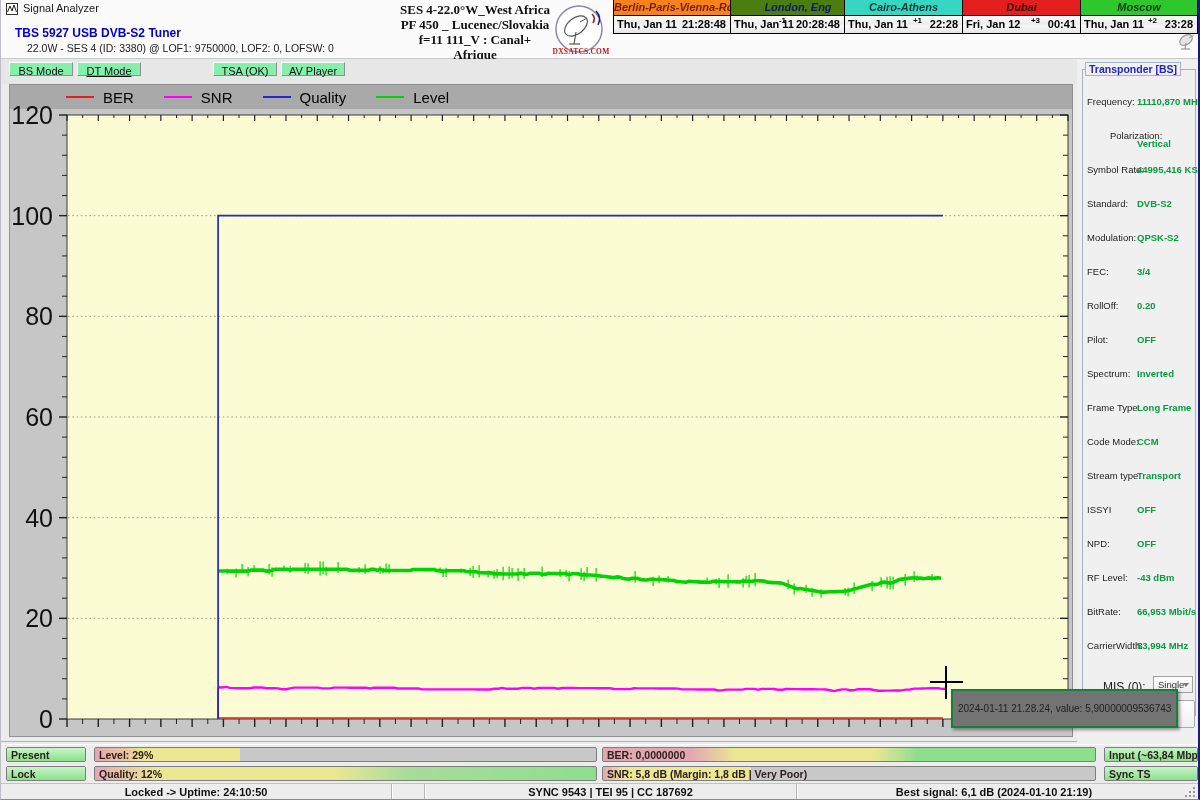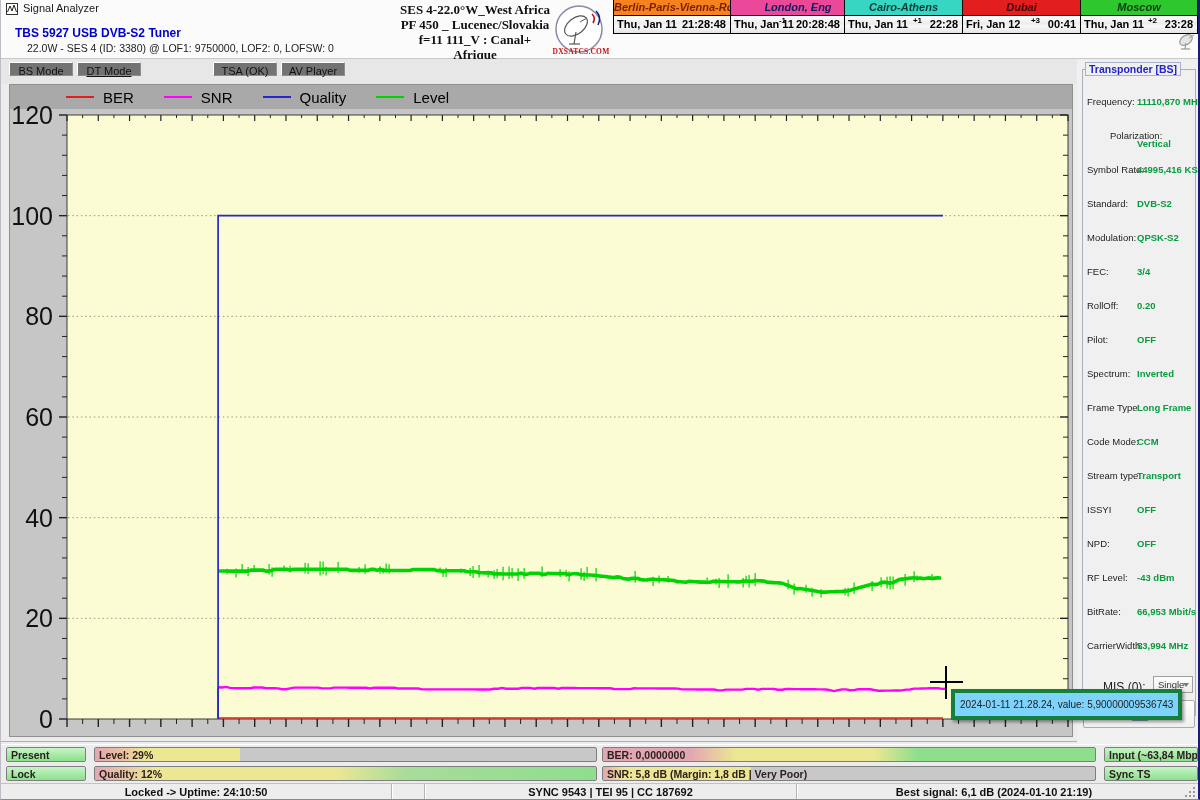--- a/index.html
+++ b/index.html
@@ -27,38 +27,38 @@
   .clock-head{height:16px;border-bottom:1px solid #000;box-sizing:border-box;font-size:11px;font-weight:bold;
               font-style:italic;text-align:center;line-height:15px;overflow:hidden;white-space:nowrap;}
   .clock-time{height:17px;background:linear-gradient(180deg,#ffffff 0%,#ececec 45%,#f8f8f8 60%,#e4e4e4 100%);
               font-size:11px;font-weight:bold;color:#000;position:relative;}
   .clock-date{position:absolute;left:3px;top:2px;}
   .clock-offset{position:absolute;top:0px;font-size:8px;}
   .clock-t{position:absolute;right:4px;top:2px;}
   #dish-icon{position:absolute;left:1176px;top:33px;width:20px;height:18px;opacity:.75;}
   
   #tabstrip{position:absolute;left:0;top:59px;width:1076px;height:25px;background:#e7e7e7;}
-  .tab{position:absolute;top:3px;height:14px;background:#737373;border:1px solid #8f8f8f;
+  .tab{position:absolute;top:3px;height:14px;background:#86efac;border:1px solid #8f8f8f;
        border-top-color:#fff;border-left-color:#fff;box-sizing:border-box;
        font-size:11px;color:#111;text-align:center;line-height:17px;cursor:pointer;}
   .tab.active{background:#fcfcfc;top:14px;height:23px;border-top-color:#9a9a9a;border-left-color:#9a9a9a;
        border-bottom-color:#fcfcfc;font-weight:bold;margin-top:24px;}
   
   #chart{position:absolute;left:8px;top:84px;width:1064px;height:653px;background:#c6c6c6;
          border:1px solid #909090;box-sizing:border-box;}
   #legend{position:absolute;left:0;top:0;width:100%;height:24px;background:#a9a9a9;display:flex;
           align-items:center;padding-left:56px;box-sizing:border-box;gap:30px;}
   .leg-item{display:flex;align-items:center;gap:9px;}
   .leg-line{width:28px;height:2px;}
   .leg-label{font-size:15px;color:#000;}
   #plot-svg{position:absolute;left:0;top:0;}
   
   .xhair{position:absolute;background:#000;z-index:30;}
-  #chart-tooltip{position:absolute;left:950px;top:689px;z-index:31;background:#7dd3fc;border:4px solid #15803d;
-          font-size:10px;color:#222;padding:6px 5px;white-space:nowrap;box-shadow:2px 2px 3px rgba(0,0,0,.4);}
+  #chart-tooltip{position:absolute;left:950px;top:689px;z-index:31;background:#737373;border:2px solid #15803d;
+          font-size:10px;color:#222;padding:12px 5px;white-space:nowrap;box-shadow:2px 2px 3px rgba(0,0,0,.4);}
   
   #bars-sep{position:absolute;left:0;top:741px;width:100%;height:2px;border-top:1px solid #b2b2b2;border-bottom:1px solid #fff;}
   .meter{position:absolute;height:15px;background:#c8c8c8;border:1px solid #7e7e7e;border-radius:2px;
          box-sizing:border-box;overflow:hidden;}
   .meter .fill{position:absolute;left:0;top:0;bottom:0;}
   .fill.green{background:linear-gradient(180deg,#c9f4c9,#8ae08a);}
   .fill.level{background:linear-gradient(90deg,#e2a8b2 0%,#e9c79e 22%,#ece793 34%,#ece793 100%);}
   .fill.quality{background:linear-gradient(90deg,#e2a8b2 0%,#ece793 12%,#ece793 48%,#a8dc9a 62%,#8ede8e 100%);}
   .fill.ber{background:linear-gradient(90deg,#e2a8b2 0%,#e2a8b2 18%,#ece793 27%,#ece793 55%,#8ede8e 64%,#8ede8e 100%);}
   .fill.snr{background:linear-gradient(90deg,#e2a8b2 0%,#ece793 14%,#ece793 100%);}
@@ -124,21 +124,21 @@
 
   <div id="clocks">
       <div class="clock-col" style="width: 117px;">
         <div class="clock-head" style="background: rgb(245, 130, 31); color: rgb(122, 29, 0);">Berlin-Paris-Vienna-Roma</div>
         <div class="clock-time">
           <span class="clock-date">Thu, Jan 11</span>
           <span class="clock-t">21:28:48</span>
         </div>
       </div>
       <div class="clock-col" style="width: 114px;">
-        <div class="clock-head" style="background: #ec4899; color: rgb(11, 30, 94); padding-left: 21px;">London, Eng</div>
+        <div class="clock-head" style="background: #4d7c0f; color: rgb(11, 30, 94); padding-left: 21px;">London, Eng</div>
         <div class="clock-time">
           <span class="clock-date">Thu, Jan 11</span>
           <span class="clock-offset" style="right: 58px;">-1</span>
           <span class="clock-t">20:28:48</span>
         </div>
       </div>
       <div class="clock-col" style="width: 118px;">
         <div class="clock-head" style="background: rgb(55, 214, 195); color: rgb(7, 58, 51);">Cairo-Athens</div>
         <div class="clock-time">
           <span class="clock-date">Thu, Jan 11</span>

